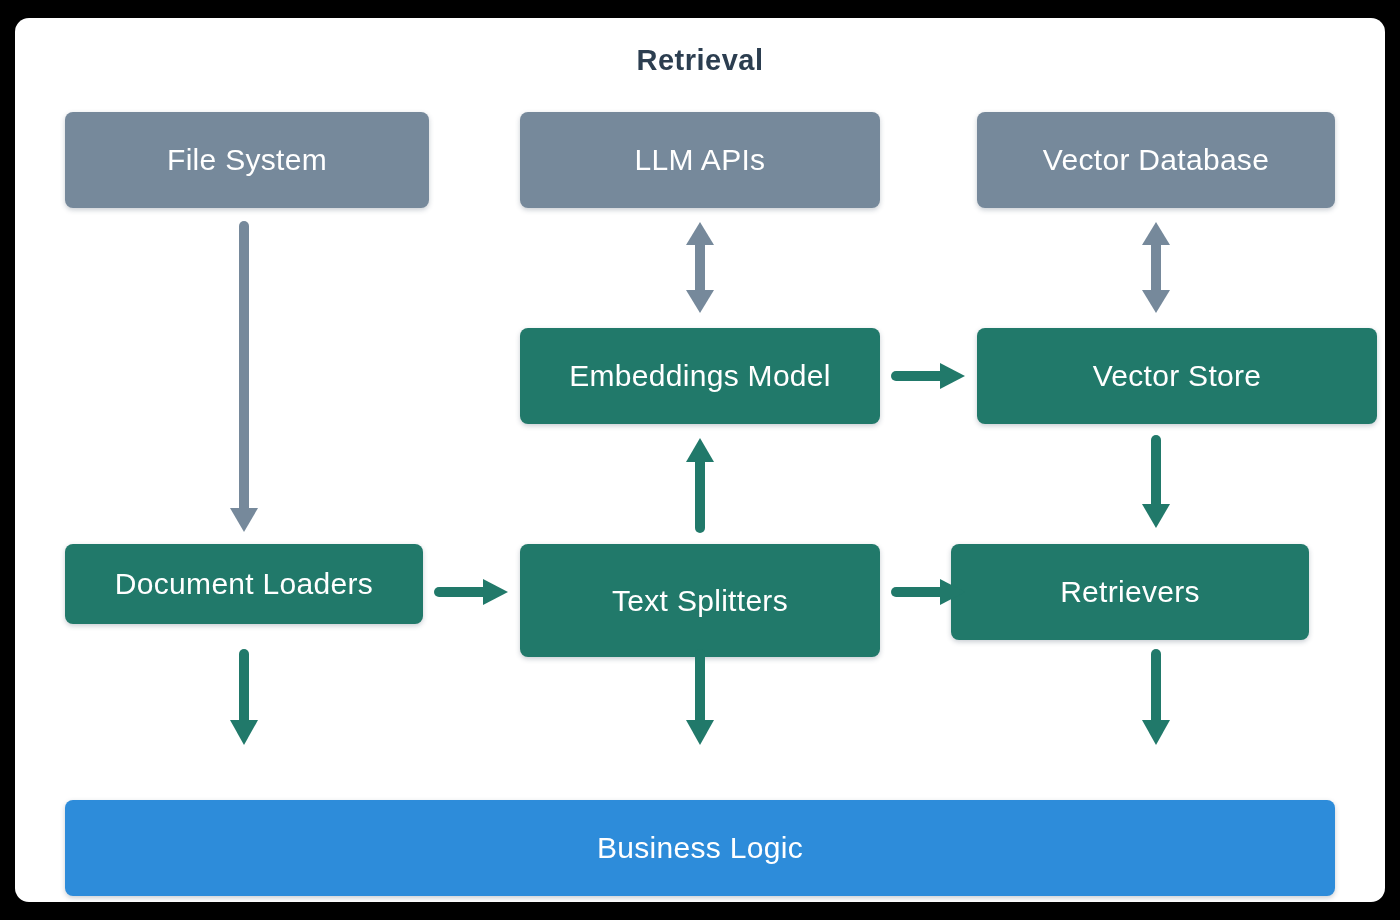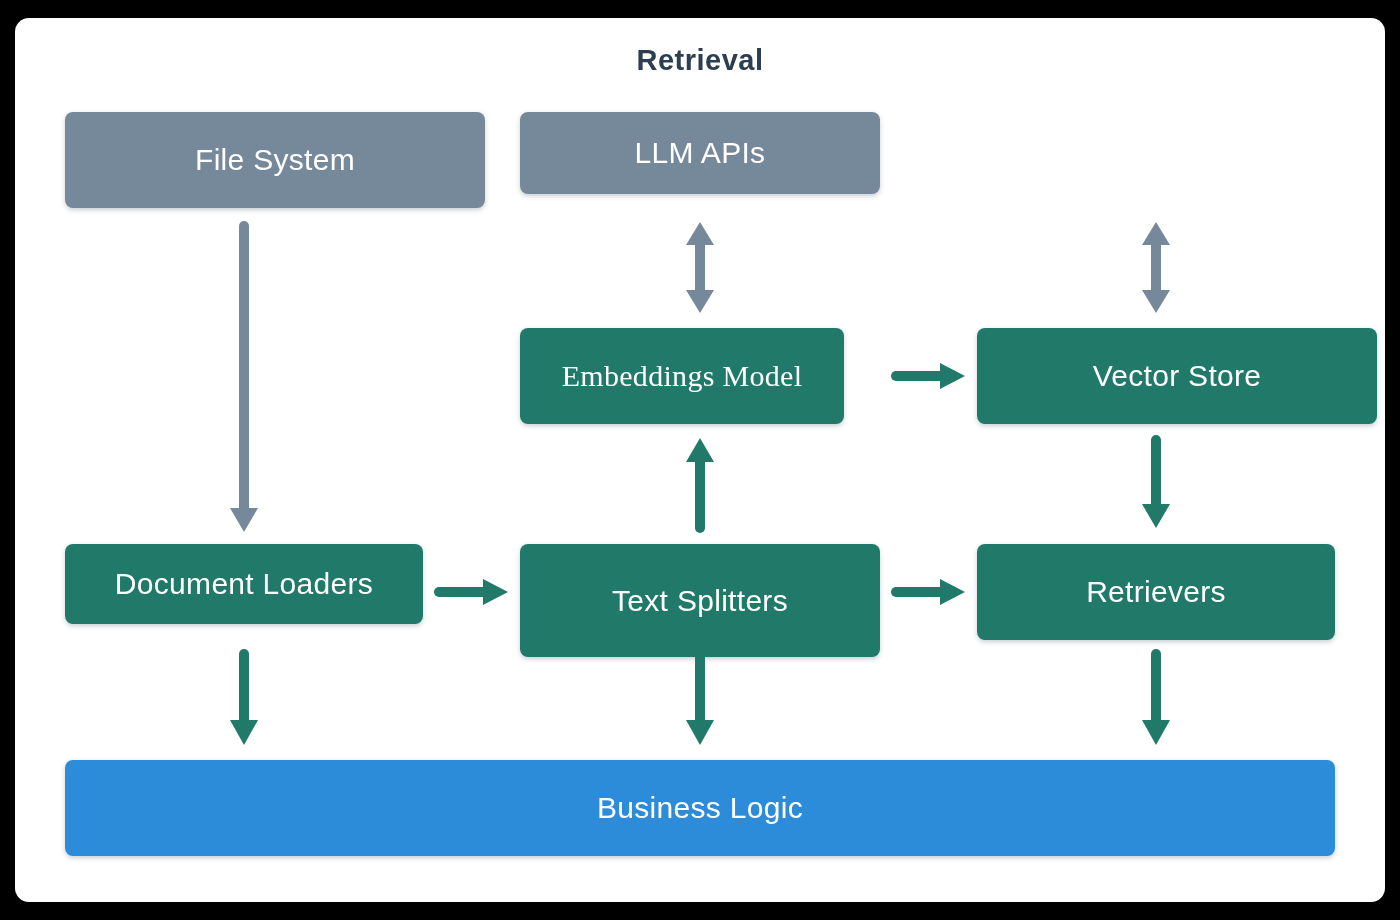--- a/index.html
+++ b/index.html
@@ -19,49 +19,52 @@
   .frame{position:relative;width:1400px;height:920px;background:var(--background);}
   .card{position:absolute;left:15px;top:18px;width:1370px;height:884px;
     background:var(--card);border-radius:14px;}
   .diagram-title{position:absolute;left:0;top:44px;width:1400px;text-align:center;
     font-size:29px;font-weight:700;color:var(--title-text);letter-spacing:0.5px;}
   .node{position:absolute;display:flex;align-items:center;justify-content:center;
     border-radius:8px;box-shadow:0 2px 5px rgba(40,60,80,0.25);}
   .node-label{color:var(--node-text);font-size:30px;font-weight:400;letter-spacing:0.3px;}
   .n-gray{background:var(--gray-node);}
   .n-green{background:var(--green-node);}
-  .n-blue{background:var(--blue-node);}
-  .pos-file-system{left:65px;top:112px;width:420px;height:96px;}
-  .pos-llm-apis{left:520px;top:112px;width:360px;height:82px;}
+  .n-blue{background:var(--blue-node);margin-top:40px;}
+  .pos-file-system{left:65px;top:112px;width:364px;height:96px;}
+  .pos-llm-apis{left:520px;top:112px;width:360px;height:96px;}
   .pos-vector-database{left:977px;top:112px;width:358px;height:96px;}
-  .pos-embeddings-model{left:520px;top:328px;width:324px;height:96px;font-family:Liberation Serif, serif;}
+  .pos-embeddings-model{left:520px;top:328px;width:360px;height:96px;}
   .pos-vector-store{left:977px;top:328px;width:400px;height:96px;}
   .pos-document-loaders{left:65px;top:544px;width:358px;height:80px;}
   .pos-text-splitters{left:520px;top:544px;width:360px;height:113px;}
-  .pos-retrievers{left:977px;top:544px;width:358px;height:96px;}
+  .pos-retrievers{left:951px;top:544px;width:358px;height:96px;}
   .pos-business-logic{left:65px;top:760px;width:1270px;height:96px;}
   .arrows{position:absolute;left:0;top:0;width:1400px;height:920px;pointer-events:none;}
   .stroke-gray{stroke:var(--gray-arrow);stroke-width:10;stroke-linecap:round;fill:none;}
   .stroke-green{stroke:var(--green-arrow);stroke-width:10;stroke-linecap:round;fill:none;}
   .fill-gray{fill:var(--gray-arrow);stroke:none;}
   .fill-green{fill:var(--green-arrow);stroke:none;}
 </style>
 </head>
 <body>
 
 <div class="frame">
   <div class="card"></div>
 
   <div class="diagram-title">Retrieval</div>
 
   <div class="node n-gray pos-file-system">
     <span class="node-label">File System</span>
   </div>
   <div class="node n-gray pos-llm-apis">
     <span class="node-label">LLM APIs</span>
+  </div>
+  <div class="node n-gray pos-vector-database">
+    <span class="node-label">Vector Database</span>
   </div>
   <div class="node n-green pos-embeddings-model">
     <span class="node-label">Embeddings Model</span>
   </div>
   <div class="node n-green pos-vector-store">
     <span class="node-label">Vector Store</span>
   </div>
   <div class="node n-green pos-document-loaders">
     <span class="node-label">Document Loaders</span>
   </div>

